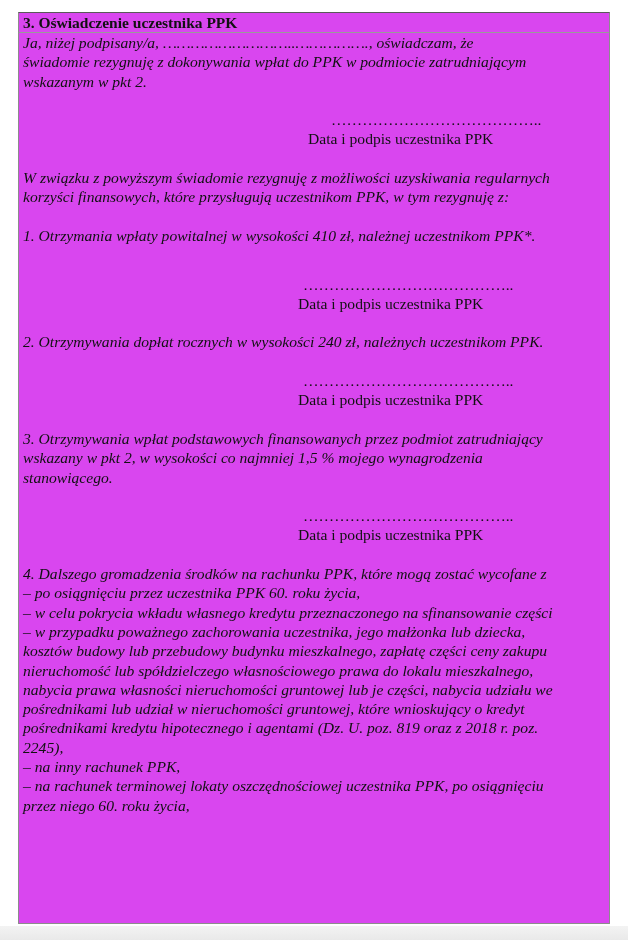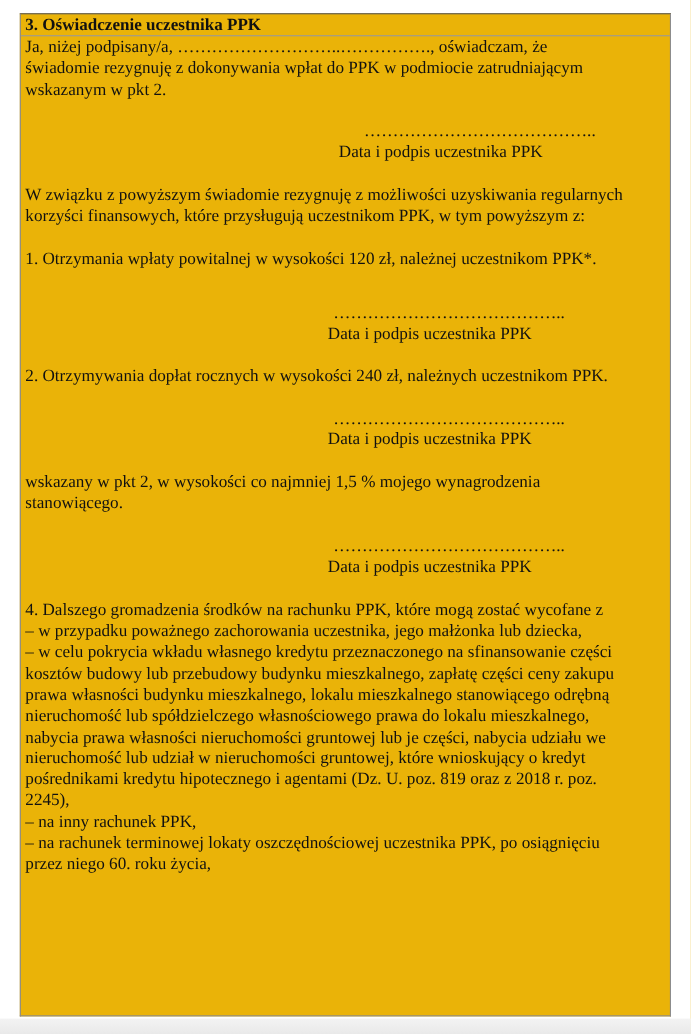--- a/index.html
+++ b/index.html
@@ -25,39 +25,40 @@
   }
   .doc-box {
     position: absolute;
     left: 18px;
     top: 12px;
     width: 592px;
     height: 912px;
     border: 1px solid #8c8c8c;
     border-top-color: #5a5a5a;
     box-sizing: border-box;
-    background: #eab308;
+    background: #d946ef;
   }
   .doc-header {
     height: 19px;
     border-bottom: 1px solid #9a9a9a;
     padding-left: 4px;
     font-weight: bold;
     font-size: 15.5px;
     line-height: 19px;
     white-space: nowrap;
   }
   .doc-body {
     padding: 0 4px;
     font-size: 15.6px;
     line-height: 19.3px;
   }
   .para {
     margin: 0;
     white-space: normal;
+    font-style: italic;
   }
   .line { display: block; white-space: nowrap; }
   .gap-1 { height: 19.3px; }
   .gap-half { height: 10px; }
   .sig-block {
     display: block;
     white-space: nowrap;
   }
   .sig-dots {
     display: block;
@@ -89,27 +90,27 @@
 
     <div class="sig-block sig-a">
       <span class="sig-dots">…………………………………..</span>
       <span class="sig-label">Data i podpis uczestnika PPK</span>
     </div>
 
     <div class="gap-1"></div>
 
     <div class="para">
       <span class="line">W związku z powyższym świadomie rezygnuję z możliwości uzyskiwania regularnych</span>
-      <span class="line">korzyści finansowych, które przysługują uczestnikom PPK, w tym powyższym z:</span>
+      <span class="line">korzyści finansowych, które przysługują uczestnikom PPK, w tym rezygnuję z:</span>
     </div>
 
     <div class="gap-1"></div>
 
     <div class="para">
-      <span class="line">1. Otrzymania wpłaty powitalnej w wysokości 120 zł, należnej uczestnikom PPK*.</span>
+      <span class="line">1. Otrzymania wpłaty powitalnej w wysokości 410 zł, należnej uczestnikom PPK*.</span>
     </div>
 
     <div class="gap-1"></div>
     <div class="gap-half"></div>
 
     <div class="sig-block sig-b">
       <span class="sig-dots">…………………………………..</span>
       <span class="sig-label">Data i podpis uczestnika PPK</span>
     </div>
 
@@ -122,42 +123,43 @@
     <div class="gap-1"></div>
 
     <div class="sig-block sig-b">
       <span class="sig-dots">…………………………………..</span>
       <span class="sig-label">Data i podpis uczestnika PPK</span>
     </div>
 
     <div class="gap-1"></div>
 
     <div class="para">
+      <span class="line">3. Otrzymywania wpłat podstawowych finansowanych przez podmiot zatrudniający</span>
       <span class="line">wskazany w pkt 2, w wysokości co najmniej 1,5 % mojego wynagrodzenia</span>
       <span class="line">stanowiącego.</span>
     </div>
 
     <div class="gap-1"></div>
 
     <div class="sig-block sig-b">
       <span class="sig-dots">…………………………………..</span>
       <span class="sig-label">Data i podpis uczestnika PPK</span>
     </div>
 
     <div class="gap-1"></div>
 
     <div class="para">
       <span class="line">4. Dalszego gromadzenia środków na rachunku PPK, które mogą zostać wycofane z</span>
+      <span class="line">– po osiągnięciu przez uczestnika PPK 60. roku życia,</span>
+      <span class="line">– w celu pokrycia wkładu własnego kredytu przeznaczonego na sfinansowanie części</span>
       <span class="line">– w przypadku poważnego zachorowania uczestnika, jego małżonka lub dziecka,</span>
-      <span class="line">– w celu pokrycia wkładu własnego kredytu przeznaczonego na sfinansowanie części</span>
       <span class="line">kosztów budowy lub przebudowy budynku mieszkalnego, zapłatę części ceny zakupu</span>
-      <span class="line">prawa własności budynku mieszkalnego, lokalu mieszkalnego stanowiącego odrębną</span>
       <span class="line">nieruchomość lub spółdzielczego własnościowego prawa do lokalu mieszkalnego,</span>
       <span class="line">nabycia prawa własności nieruchomości gruntowej lub je części, nabycia udziału we</span>
-      <span class="line">nieruchomość lub udział w nieruchomości gruntowej, które wnioskujący o kredyt</span>
+      <span class="line">pośrednikami lub udział w nieruchomości gruntowej, które wnioskujący o kredyt</span>
       <span class="line">pośrednikami kredytu hipotecznego i agentami (Dz. U. poz. 819 oraz z 2018 r. poz.</span>
       <span class="line">2245),</span>
       <span class="line">– na inny rachunek PPK,</span>
       <span class="line">– na rachunek terminowej lokaty oszczędnościowej uczestnika PPK, po osiągnięciu</span>
       <span class="line">przez niego 60. roku życia,</span>
     </div>
 
   </div>
 </div>
 

